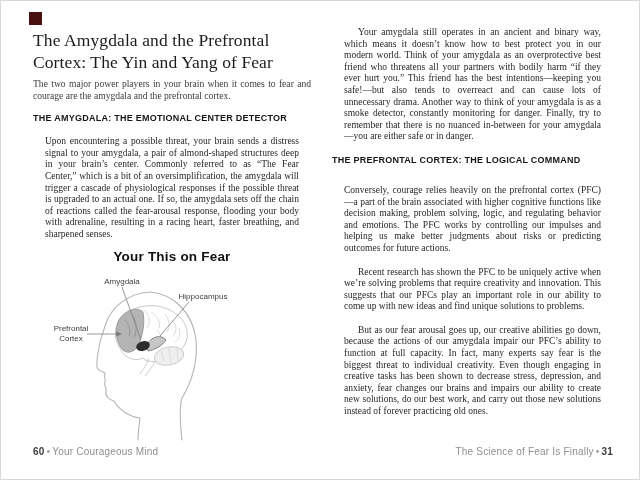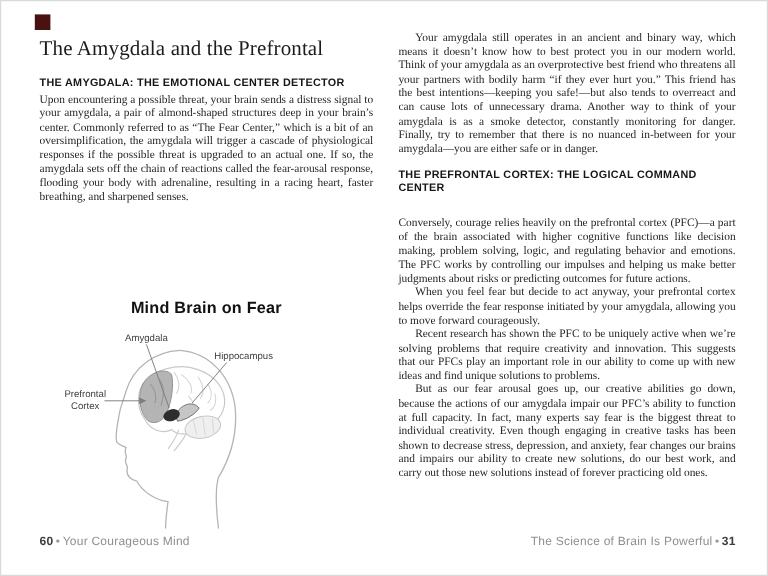--- a/index.html
+++ b/index.html
@@ -17,21 +17,21 @@
   .title div { white-space:nowrap; }
   .deck { margin-top:5px; font-size:9.6px; line-height:11.6px; color:#3c3c3c; text-align:justify; }
 
   .kicker {
     margin-top:12px; font-family:"Liberation Sans", sans-serif; font-weight:bold;
     font-size:9px; line-height:11px; letter-spacing:.25px; color:#161616;
   }
   .kicker .nowrap { white-space:nowrap; }
 
   .body-text { font-size:9.5px; line-height:11.6px; text-align:justify; color:#262626; }
-  .body-text p { margin:0;font-family:Liberation Serif, serif; }
+  .body-text p { margin:12px;font-family:Liberation Serif, serif; }
   .body-text p.indent { text-indent:14px; }
   .page-left .body-text { margin-top:4px; }
   .page-right .flow { margin-top:27px; }
   .page-right .kicker { margin-top:9px; margin-bottom:19px; }
 
   .figure-block { position:absolute; left:0; top:249px; width:278px; text-align:center; }
   .figure-title { font-family:"Liberation Sans", sans-serif; font-weight:bold; font-size:13.5px; color:#111; letter-spacing:.2px; }
   .brain-svg { margin-top:4px; }
   .diagram-label { font-family:"Liberation Sans", sans-serif; font-size:8px; fill:#3d3d3d; }
 
@@ -44,28 +44,30 @@
   .footer-right { text-align:right; }
 </style>
 </head>
 <body>
 
 <div class="accent-square"></div>
 
 <div class="page page-left">
   <div class="title">
     <div>The Amygdala and the Prefrontal</div>
+    <div>Cortex: The Yin and Yang of Fear</div>
   </div>
+  <div class="deck">The two major power players in your brain when it comes to fear and courage are the amygdala and the prefrontal cortex.</div>
   <div class="kicker"><span class="nowrap">THE AMYGDALA: THE EMOTIONAL CENTER DETECTOR</span></div>
   <div class="body-text">
     <p>Upon encountering a possible threat, your brain sends a distress signal to your amygdala, a pair of almond-shaped structures deep in your brain’s center. Commonly referred to as “The Fear Center,” which is a bit of an oversimplification, the amygdala will trigger a cascade of physiological responses if the possible threat is upgraded to an actual one. If so, the amygdala sets off the chain of reactions called the fear-arousal response, flooding your body with adrenaline, resulting in a racing heart, faster breathing, and sharpened senses.</p>
   </div>
 
   <div class="figure-block">
-    <div class="figure-title">Mind Brain on Fear</div>
+    <div class="figure-title">Your This on Fear</div>
     <svg class="brain-svg" width="278" height="176" viewBox="0 0 278 176" xmlns="http://www.w3.org/2000/svg">
 
       <path d="M 117,24 C 96,25 78,38 72,58 C 70,65 68,70 67,74 C 66,80 63,92 64,99 C 64,102 68,103 72,105 C 70,109 73,111 72,114 C 70,118 74,119 73,123 C 72,128 76,132 81,133 C 86,142 97,149 107,150 C 106,158 105,165 105,172" fill="none" stroke="#b5b5b5" stroke-width="1.1" stroke-linecap="round"></path>
       <path d="M 117,24 C 142,26 160,46 163,72 C 165,95 158,115 149,130 C 146,140 147,155 149,172" fill="none" stroke="#b5b5b5" stroke-width="1.1" stroke-linecap="round"></path>
 
       <path d="M 86,52 C 94,40 116,34 132,40 C 146,45 156,56 154,70 C 152,80 144,88 134,88 C 128,94 116,96 110,90 C 102,94 92,90 88,82 C 82,74 80,62 86,52 Z" fill="none" stroke="#c9c9c9" stroke-width="1"></path>
 
       <g fill="none" stroke="#d4d4d4" stroke-width="0.9">
         <path d="M 112,42 C 116,48 118,54 114,60"></path>
         <path d="M 118,44 C 124,48 128,54 126,60"></path>
@@ -110,24 +112,22 @@
   <div class="footer footer-left">
     <span class="pagenum">60</span><span class="sep">•</span><span>Your Courageous Mind</span>
   </div>
 </div>
 
 <div class="page page-right">
   <div class="flow body-text">
     <p class="indent">Your amygdala still operates in an ancient and binary way, which means it doesn’t know how to best protect you in our modern world. Think of your amygdala as an overprotective best friend who threatens all your partners with bodily harm “if they ever hurt you.” This friend has the best intentions—keeping you safe!—but also tends to overreact and can cause lots of unnecessary drama. Another way to think of your amygdala is as a smoke detector, constantly monitoring for danger. Finally, try to remember that there is no nuanced in-between for your amygdala—you are either safe or in danger.</p>
     <div class="kicker">
       <div>THE PREFRONTAL CORTEX: THE LOGICAL COMMAND</div>
-      <div>CENTER</div>
     </div>
     <p>Conversely, courage relies heavily on the prefrontal cortex (PFC)—a part of the brain associated with higher cognitive functions like decision making, problem solving, logic, and regulating behavior and emotions. The PFC works by controlling our impulses and helping us make better judgments about risks or predicting outcomes for future actions.</p>
-    <p class="indent">When you feel fear but decide to act anyway, your prefrontal cortex helps override the fear response initiated by your amygdala, allowing you to move forward courageously.</p>
     <p class="indent">Recent research has shown the PFC to be uniquely active when we’re solving problems that require creativity and innovation. This suggests that our PFCs play an important role in our ability to come up with new ideas and find unique solutions to problems.</p>
     <p class="indent">But as our fear arousal goes up, our creative abilities go down, because the actions of our amygdala impair our PFC’s ability to function at full capacity. In fact, many experts say fear is the biggest threat to individual creativity. Even though engaging in creative tasks has been shown to decrease stress, depression, and anxiety, fear changes our brains and impairs our ability to create new solutions, do our best work, and carry out those new solutions instead of forever practicing old ones.</p>
   </div>
 
   <div class="footer footer-right">
-    <span>The Science of Brain Is Powerful</span><span class="sep">•</span><span class="pagenum">31</span>
+    <span>The Science of Fear Is Finally</span><span class="sep">•</span><span class="pagenum">31</span>
   </div>
 </div>
 
 </body></html>

